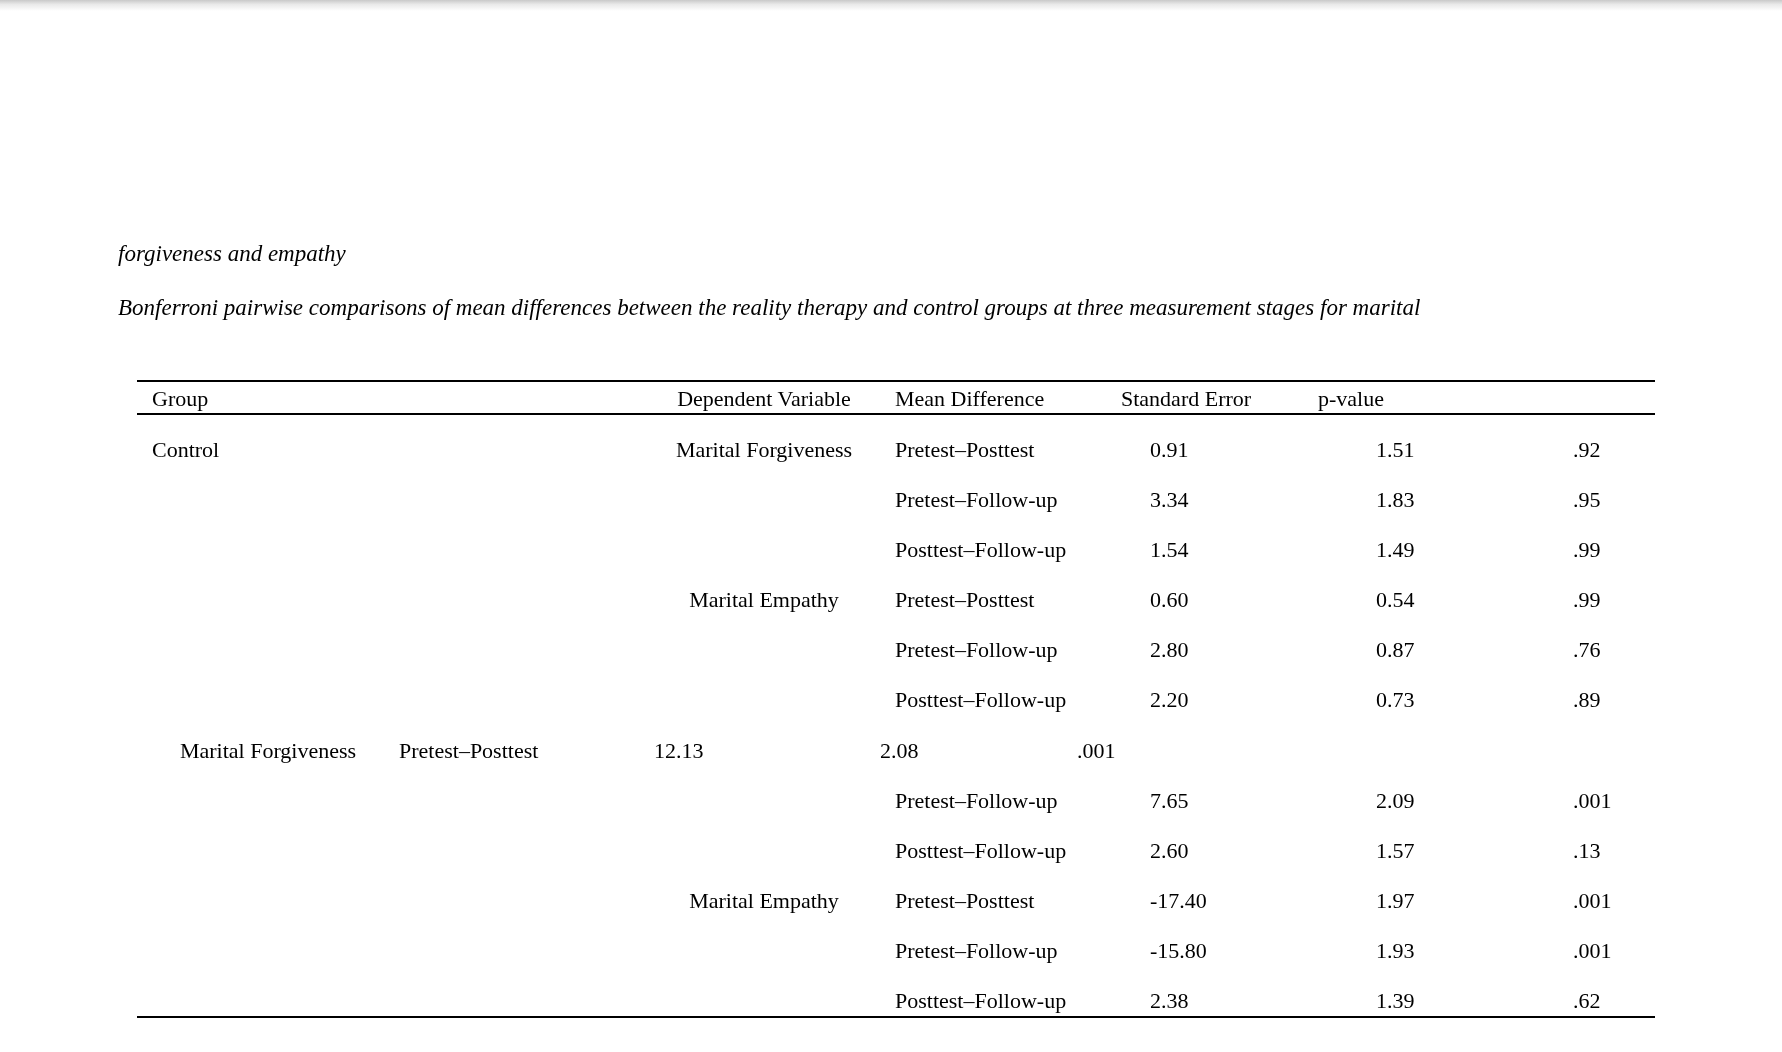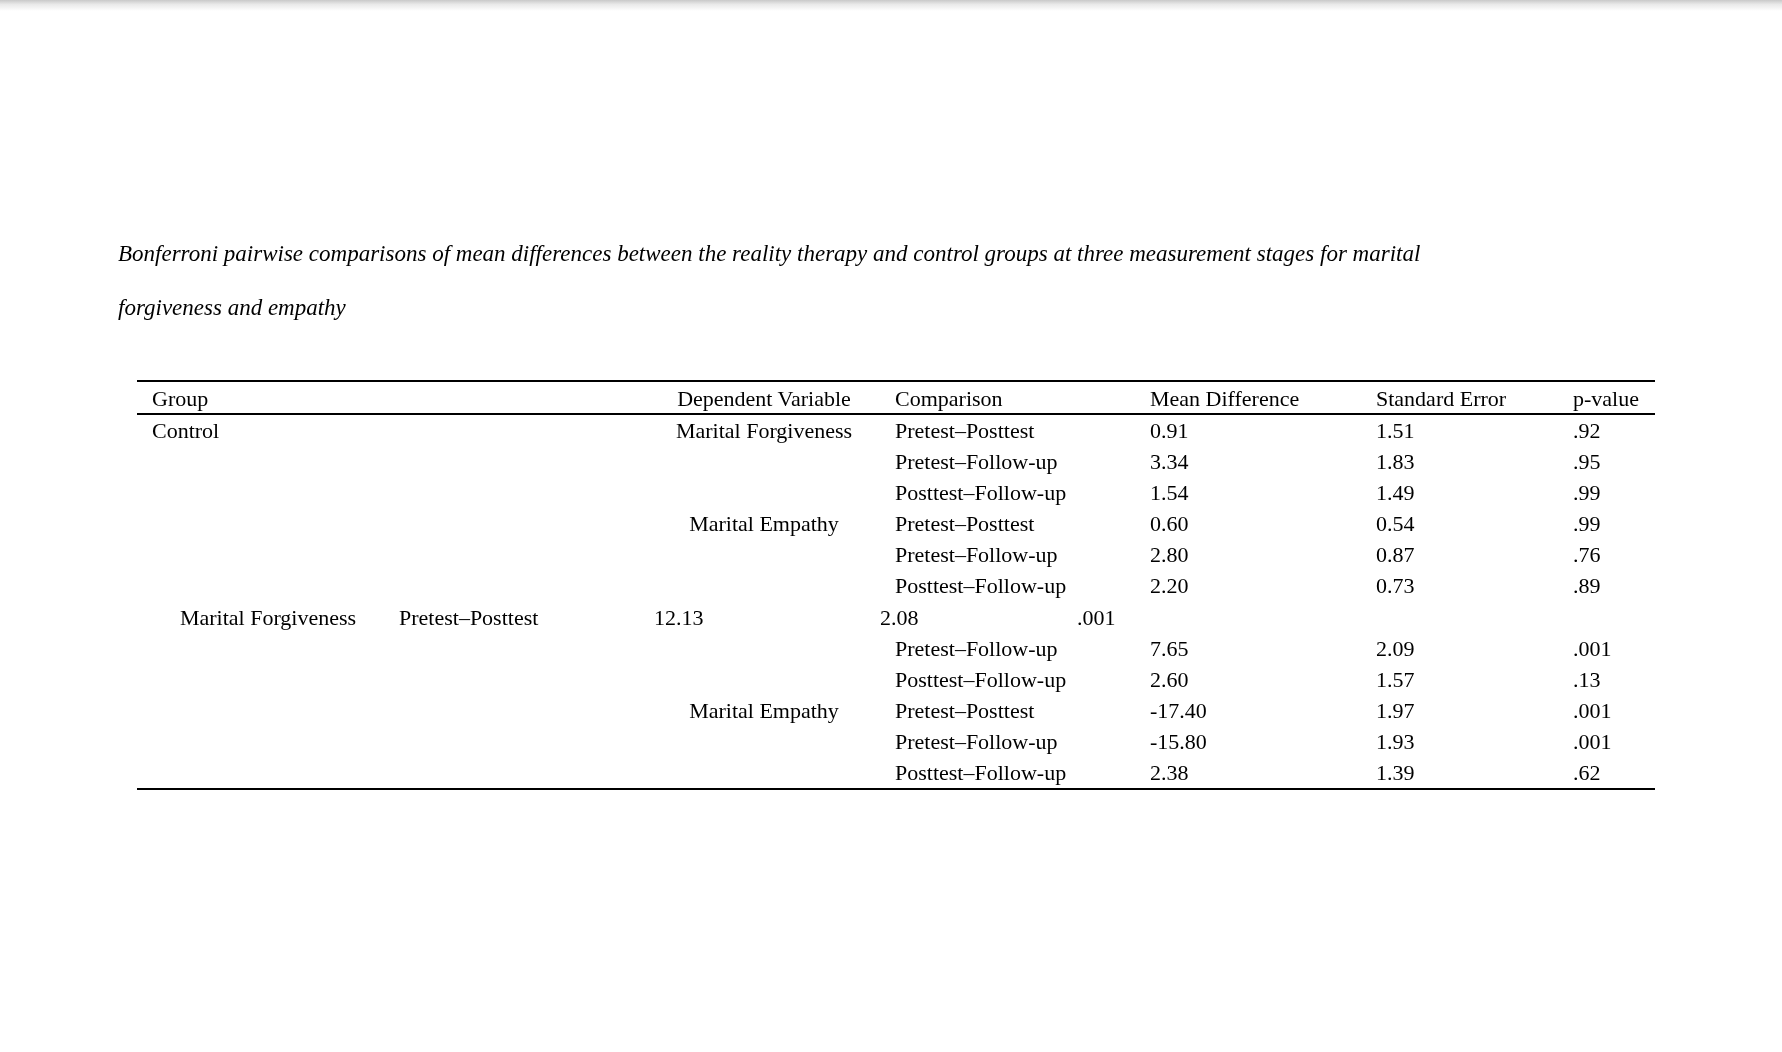--- a/index.html
+++ b/index.html
@@ -46,48 +46,48 @@
   .t-header {
     display: flex;
     height: 31px;
     line-height: 34px;
     border-bottom: 2px solid #000000;
   }
   .t-row {
     display: flex;
     height: 31.1px;
     line-height: 31.1px;
+    margin-top: 19px;
   }
   .t-cell {
     box-sizing: border-box;
     overflow: hidden;
     white-space: nowrap;
   }
   .col0 { width: 496px; padding-left: 15px; }
   .col1 { width: 262px; text-align: center; }
   .col2 { width: 255px; }
   .col3 { width: 226px; }
   .col4 { width: 197px; }
   .col5 { width: 82px; }
 </style>
 </head>
 <body>
 
 <div class="top-shadow"></div>
 
 <div class="caption">
+  <div class="caption-line">forgiveness and empathy</div>
   <div class="caption-line">Bonferroni pairwise comparisons of mean differences between the reality therapy and control groups at three measurement stages for marital</div>
-  <div class="caption-line">forgiveness and empathy</div>
 </div>
 
 <div class="apa-table">
   <div class="t-header">
     <div class="t-cell col0">Group</div>
     <div class="t-cell col1">Dependent Variable</div>
-    <div class="t-cell col2">Comparison</div>
     <div class="t-cell col3">Mean Difference</div>
     <div class="t-cell col4">Standard Error</div>
     <div class="t-cell col5">p-value</div>
   </div>
   <div>
       <div class="t-row">
         <div class="t-cell col0">Control</div>
         <div class="t-cell col1">Marital Forgiveness</div>
         <div class="t-cell col2">Pretest–Posttest</div>
         <div class="t-cell col3">0.91</div>

